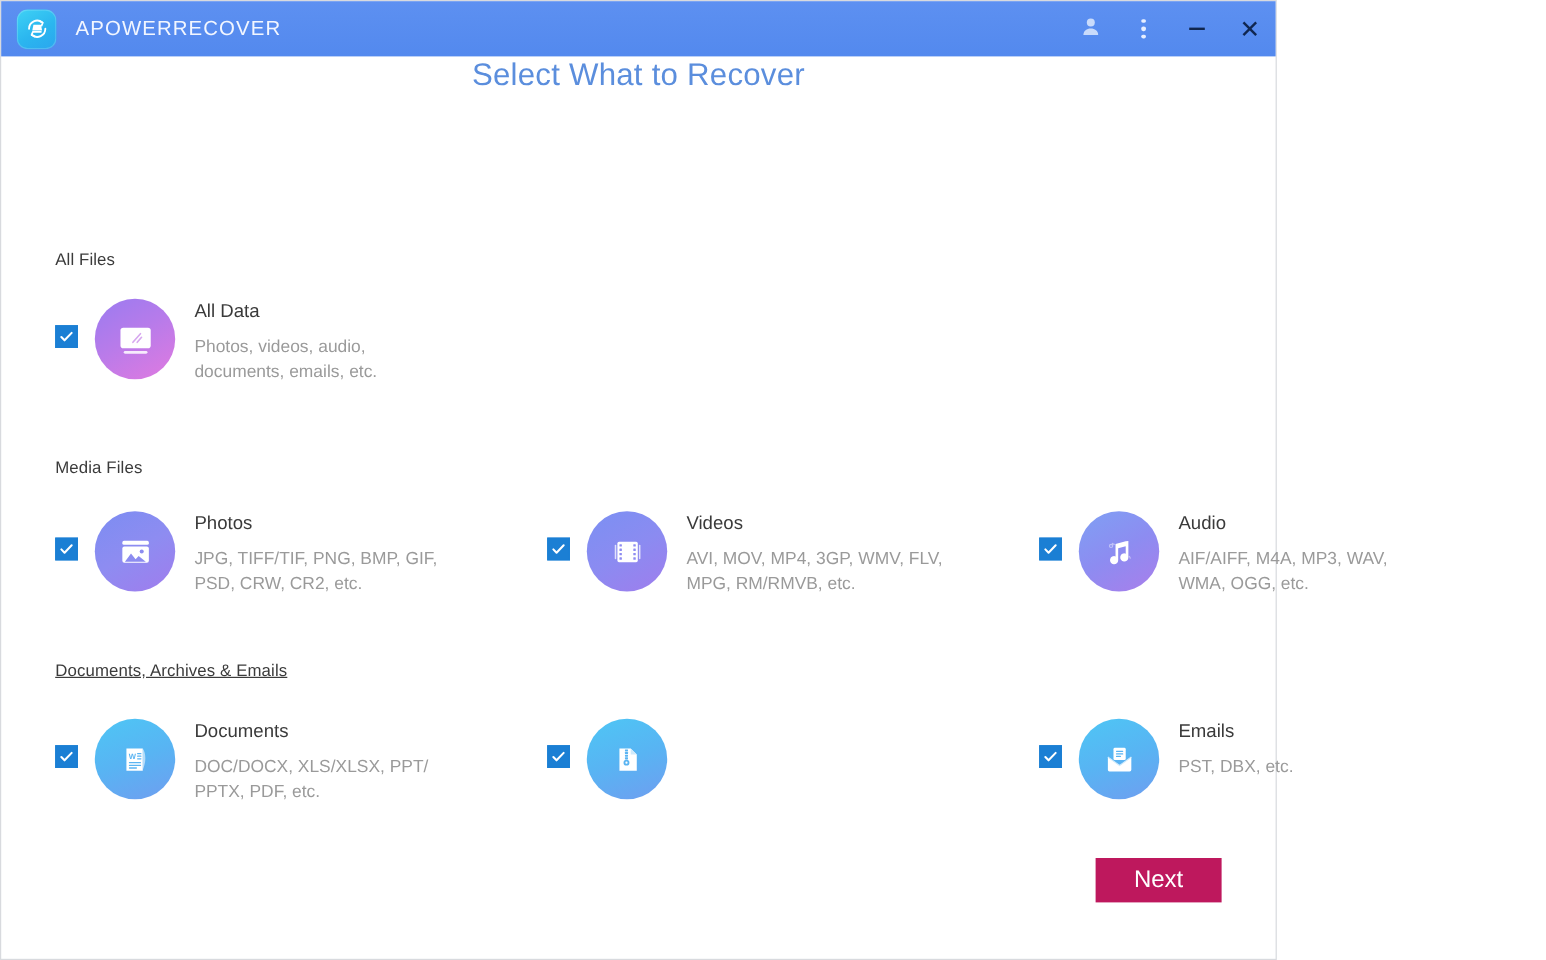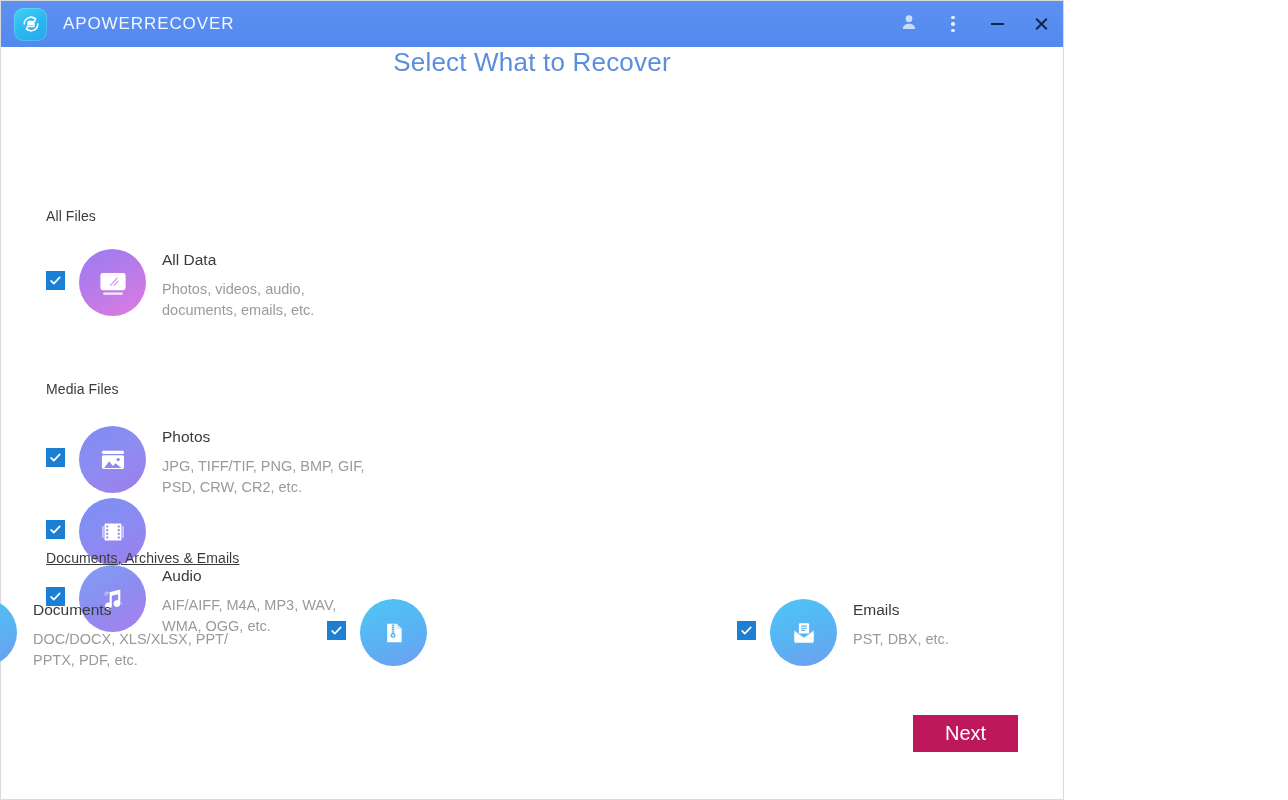--- a/index.html
+++ b/index.html
@@ -131,22 +131,22 @@
   .sec-media     { position: absolute; left: 45px; top: 334px; }
   .sec-docs      { position: absolute; left: 45px; top: 503px; text-decoration: underline; }
 
   .grid {
     position: absolute;
     left: 45px;
     right: 45px;
     display: flex;
   }
   .grid-allfiles { top: 202px; align-items: flex-end; }
-  .grid-media    { top: 379px; flex-direction: column; }
-  .grid-docs     { top: 552px; justify-content: center; }
+  .grid-media    { top: 379px; }
+  .grid-docs     { top: 552px; }
 
   .cell {
     width: 410px;
     display: flex;
     align-items: flex-start;
     flex: 0 0 auto;
   }
 
   .chk {
     width: 19px;
@@ -329,20 +329,25 @@
             <rect x="12" y="20.9" width="2.4" height="2.4" rx="0.5" fill="#8e8cf1"></rect>
             <rect x="12" y="25.2" width="2.4" height="2.4" rx="0.5" fill="#8e8cf1"></rect>
             <rect x="25.6" y="12.3" width="2.4" height="2.4" rx="0.5" fill="#8e8cf1"></rect>
             <rect x="25.6" y="16.6" width="2.4" height="2.4" rx="0.5" fill="#8e8cf1"></rect>
             <rect x="25.6" y="20.9" width="2.4" height="2.4" rx="0.5" fill="#8e8cf1"></rect>
             <rect x="25.6" y="25.2" width="2.4" height="2.4" rx="0.5" fill="#8e8cf1"></rect>
             <rect x="7.4" y="13" width="1.5" height="14" rx="0.7" fill="#ffffff" opacity="0.75"></rect>
             <rect x="31.1" y="13" width="1.5" height="14" rx="0.7" fill="#ffffff" opacity="0.75"></rect>
           </svg>
         </div>
+        <div class="cell-text">
+          <p class="cell-name">Videos</p>
+          <p class="cell-desc">AVI, MOV, MP4, 3GP, WMV, FLV,
+MPG, RM/RMVB, etc.</p>
+        </div>
       </div>
 
       <div class="cell">
         <div class="chk">
           <svg width="13" height="13" viewBox="0 0 16 16" aria-hidden="true">
             <path d="M2.6 8.4l3.3 3.4 7.3-7.6" fill="none" stroke="#ffffff" stroke-width="2.1" stroke-linecap="round" stroke-linejoin="round"></path>
           </svg>
         </div>
         <div class="icon-circle ic-audio">
           <svg width="34" height="34" viewBox="0 0 40 40" aria-hidden="true">

